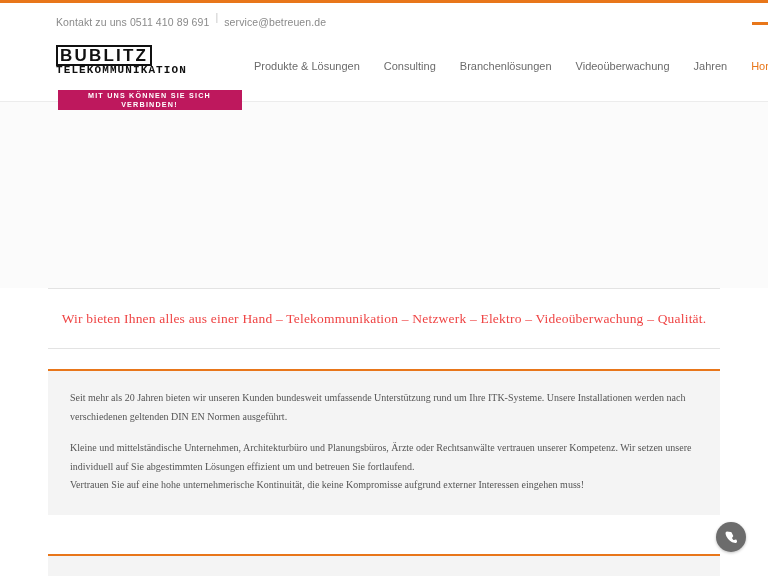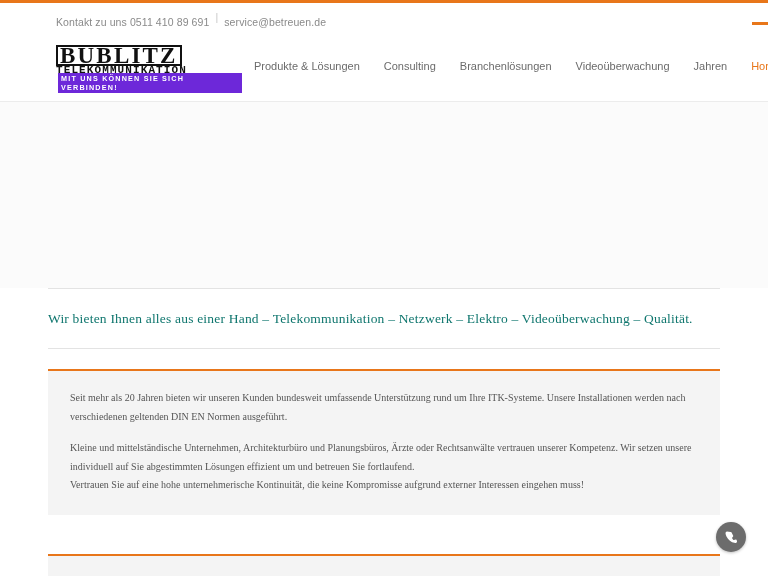--- a/index.html
+++ b/index.html
@@ -43,23 +43,23 @@
   .logo {
     width: 186px;
     height: 44px;
     position: relative;
     flex: 0 0 auto;
     margin-top: 2px;
   }
   .logo-line1 {
     position: absolute;
     left: 0; top: 0;
-    font-family: Liberation Serif, serif;
-    font-weight: bold;
-    font-size: 23px;
+    font-family: Liberation Sans, sans-serif;
+    font-weight: bold;
+    font-size: 17px;
     letter-spacing: 2.2px;
     color: #111;
     background: transparent;
     line-height: 17px;
   }
   .logo-line1 span.boxed {
     display: inline-block;
     border: 2px solid #111;
     padding: 0 2px;
   }
@@ -68,28 +68,29 @@
     left: 0; top: 16px;
     font-family: Liberation Mono, monospace;
     font-weight: bold;
     font-size: 11px;
     letter-spacing: 1.1px;
     color: #111;
     line-height: 18px;
   }
   .logo-line3 {
     position: absolute;
-    left: 2px; top: 28px;
-    background: #6d28d9;
+    left: 2px; top: 45px;
+    background: #be185d;
     color: #ffffff;
     font-size: 7.2px;
     font-weight: bold;
     letter-spacing: 1.2px;
     padding: 1px 4px 1px 3px;
     line-height: 9px;
+    text-align: center;
   }
   .nav {
     margin-left: auto;
     display: flex;
     align-items: center;
     gap: 0;
   }
   .nav-item {
     font-size: 11px;
     color: #6b6b6b;
@@ -122,21 +123,22 @@
 
   .tagline-box {
     border-top: 1px solid #e3e3e3;
     border-bottom: 1px solid #e3e3e3;
     padding: 22px 0 21px 0;
     margin-top: 0;
   }
   .tagline {
     font-family: "Liberation Serif", serif;
     font-size: 13.5px;
-    color: #0f766e;
+    color: #ef4444;
+    text-align: center;
     letter-spacing: .2px;
   }
 
   .info-panel {
     margin-top: 20px;
     background: #f4f4f4;
     border-top: 2px solid #e8761a;
     padding: 18px 22px 20px 22px;
   }
   .info-panel p {

